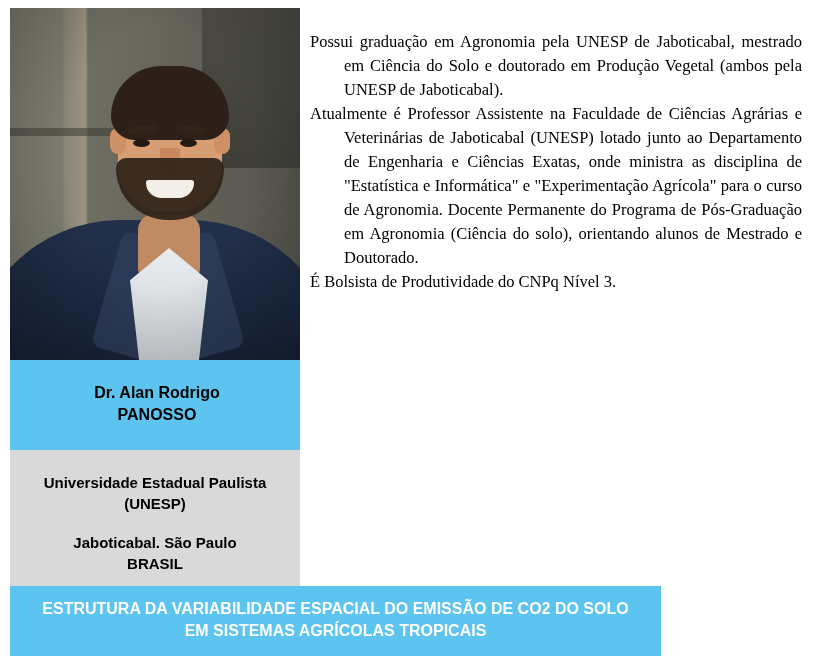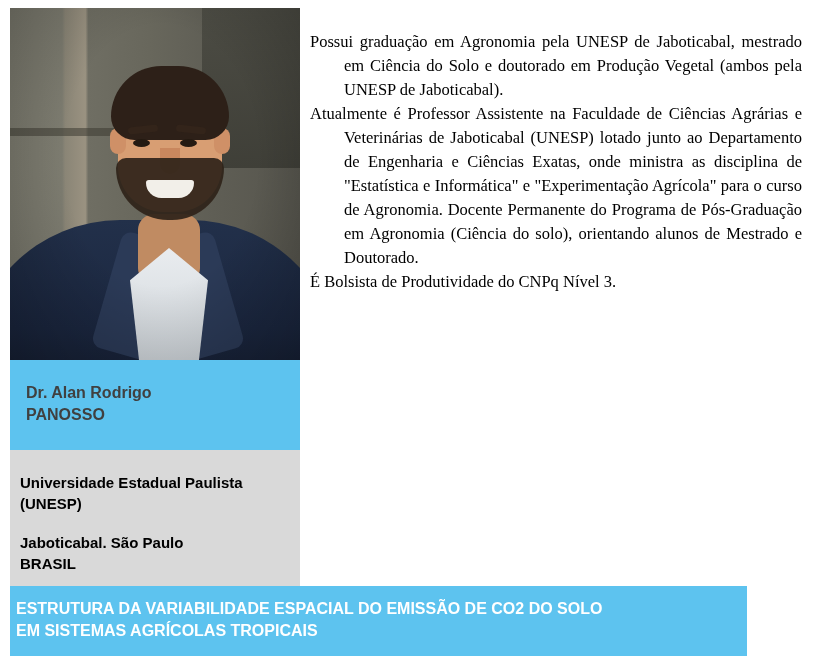--- a/index.html
+++ b/index.html
@@ -156,34 +156,35 @@
     border-radius: 4px 4px 22px 22px;
   }
   .photo .vignette {
     position: absolute; left:0; top:0; right:0; bottom:0;
     background: radial-gradient(ellipse at 52% 42%, rgba(0,0,0,0) 45%, rgba(0,0,0,.28) 100%);
   }
 
   .name-band {
     width: 290px;
     background: #5dc3ef;
-    color: #404040;
+    color: #000000;
+    text-align: center;
     font-family: "Liberation Sans", sans-serif;
     font-weight: bold;
     font-size: 16px;
     line-height: 22px;
-    padding: 22px 0 24px 16px;
+    padding: 22px 0 24px 4px;
     box-sizing: border-box;
   }
 
   .affil-band {
     width: 290px;
     background: #d9d9d9;
     color: #000000;
-    text-align: left;
+    text-align: center;
     font-family: "Liberation Sans", sans-serif;
     font-weight: bold;
     font-size: 15px;
     line-height: 21px;
     padding: 22px 10px 26px 10px;
     box-sizing: border-box;
   }
   .affil-band .gap { display: block; height: 18px; }
 
   
@@ -202,24 +203,24 @@
     margin: 0 8px 0 0;
     padding-left: 34px;
     text-indent: -34px;
   }
 
   
   .title-band {
     position: absolute;
     left: 10px;
     bottom: 8px;
-    width: 737px;
+    width: 651px;
     background: #5dc3ef;
     color: #ffffff;
-    text-align: left;
+    text-align: center;
     font-family: "Liberation Sans", sans-serif;
     font-weight: bold;
     font-size: 16px;
     line-height: 22px;
     padding: 12px 6px 14px 6px;
     box-sizing: border-box;
   }
 </style>
 </head>
 <body>

